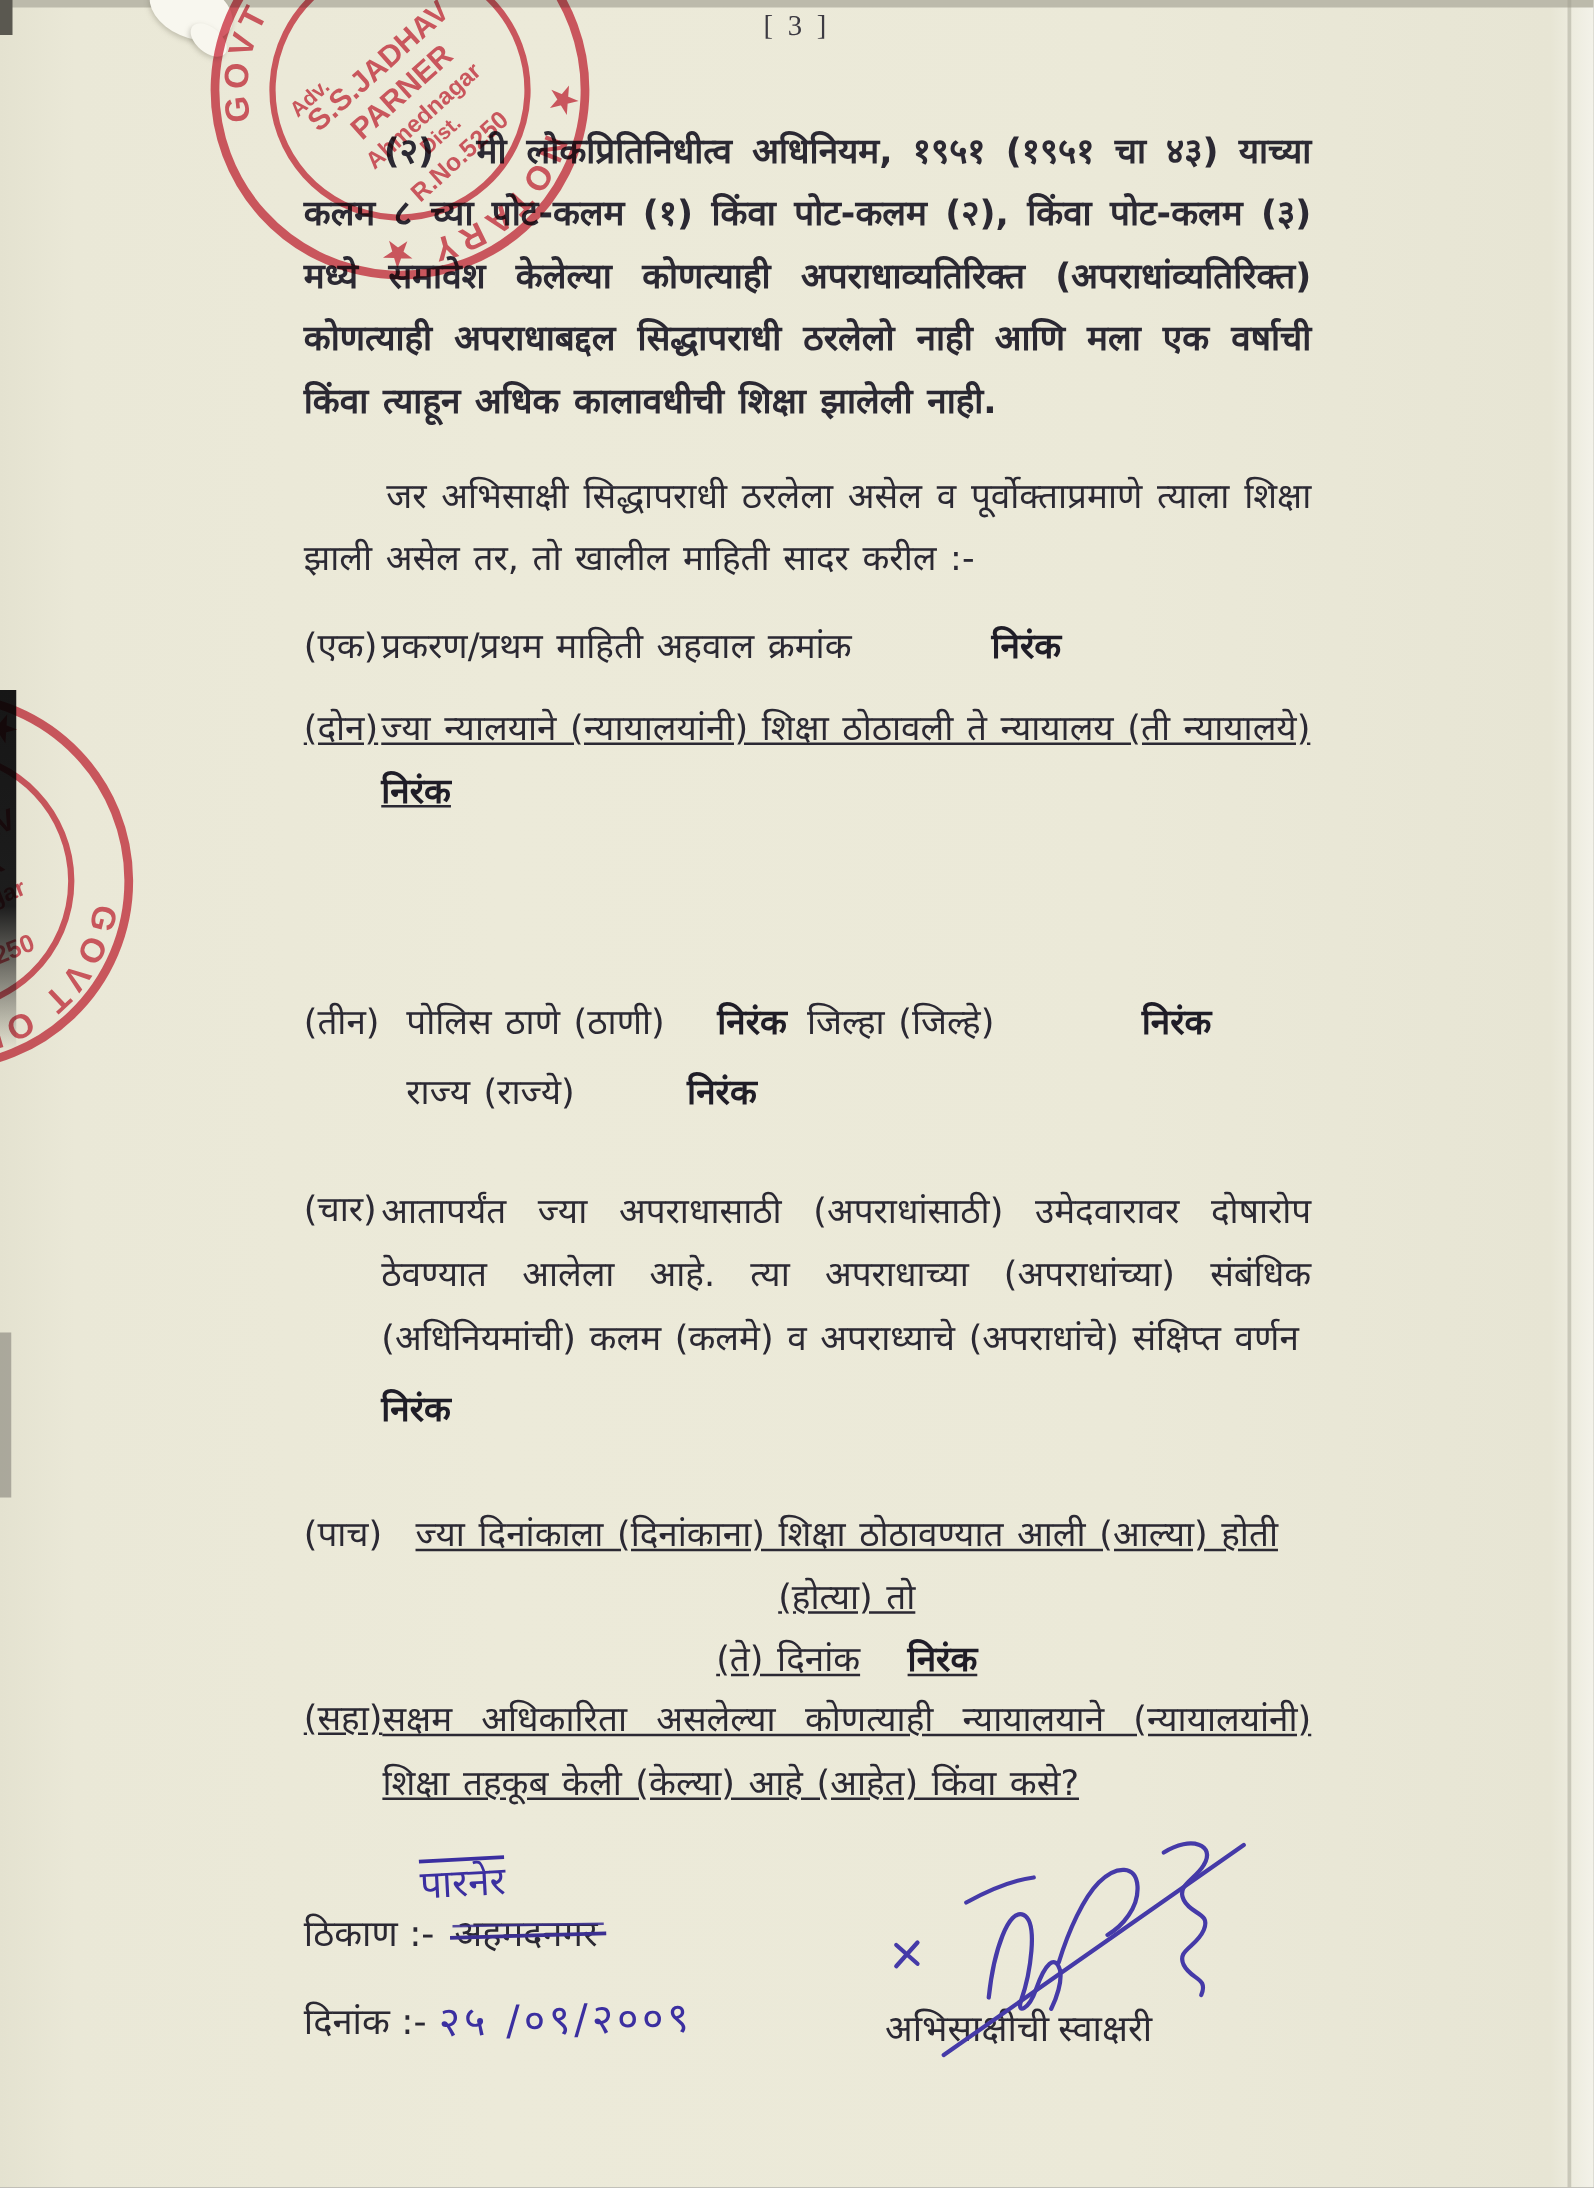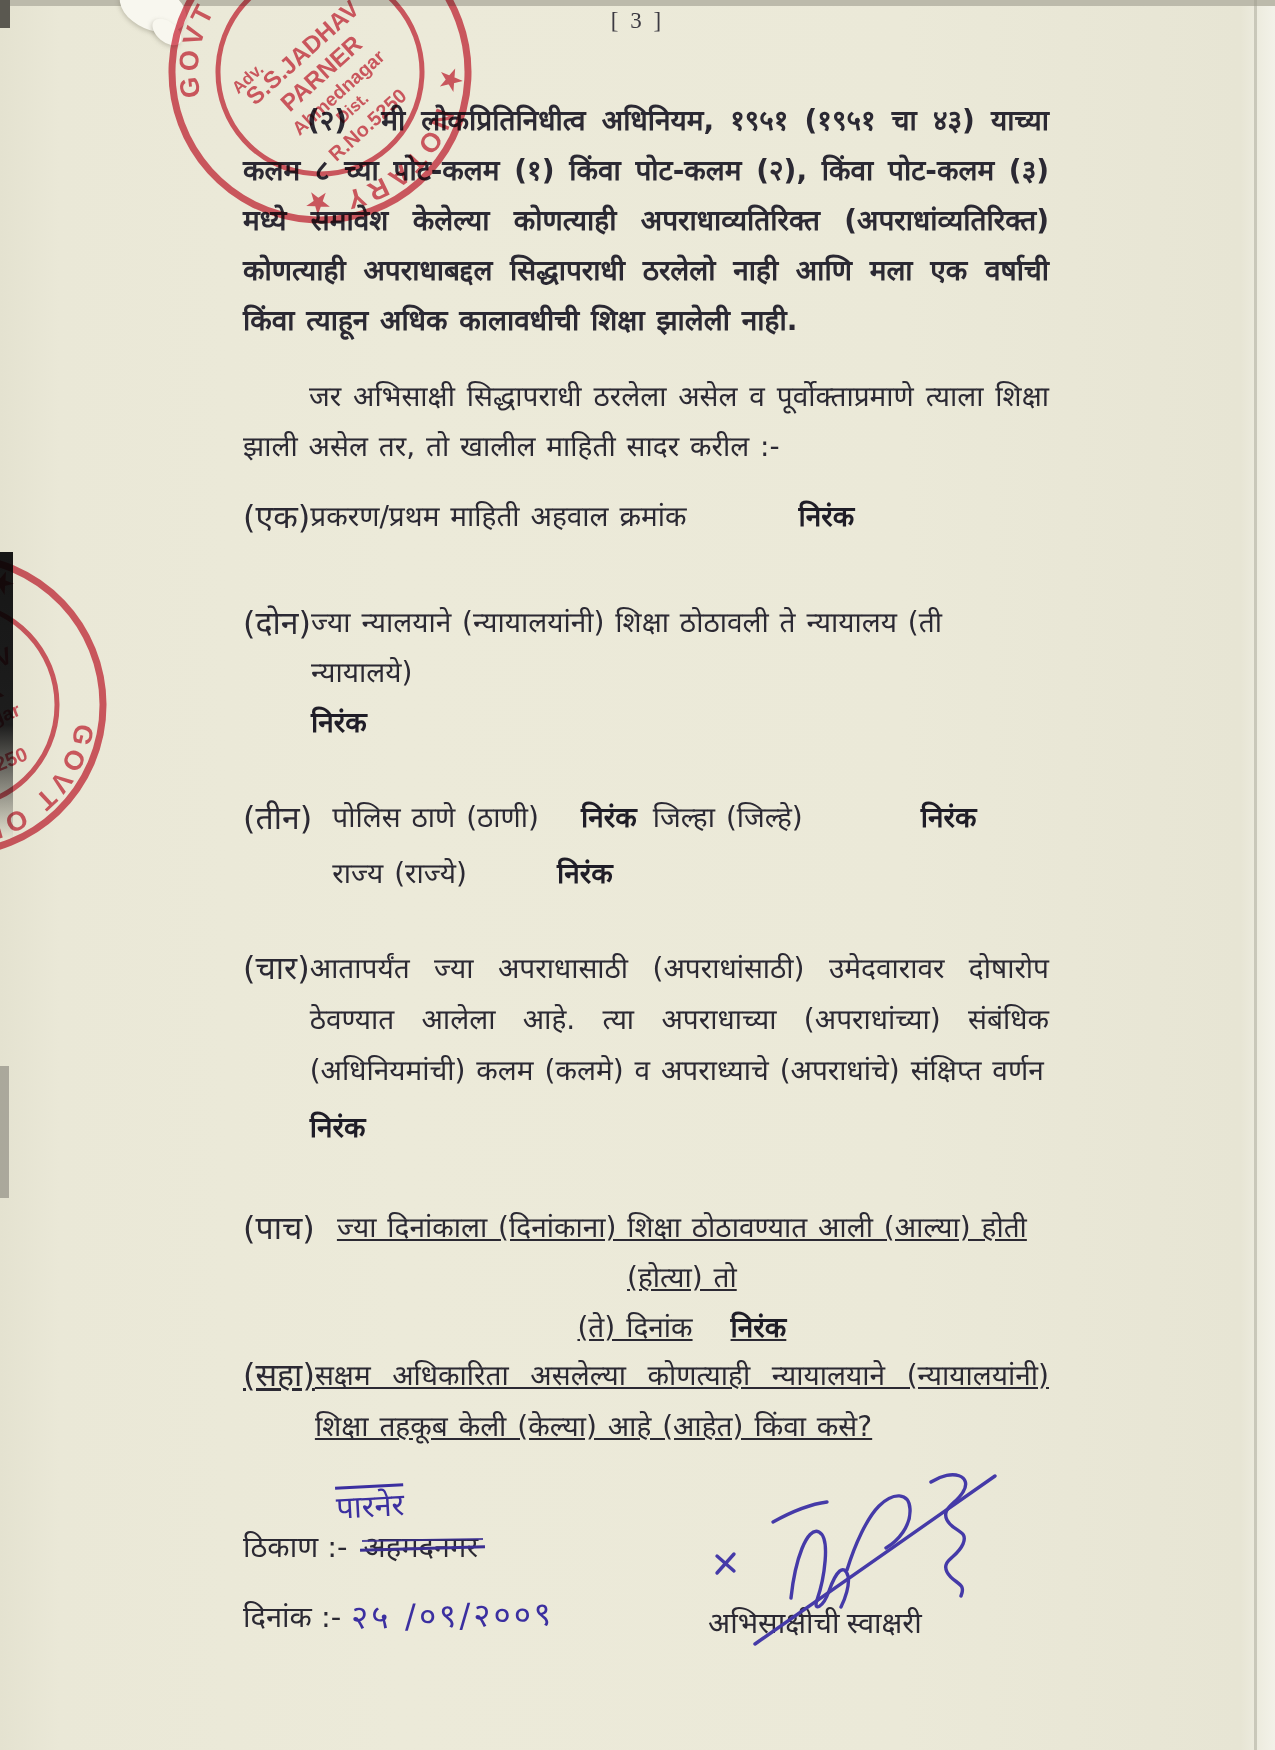--- a/index.html
+++ b/index.html
@@ -25,21 +25,21 @@
   .edge.e3{top:1066px;width:9px;height:132px;background:#97948a;opacity:.75;}
 
   .pageno{position:absolute;left:0;top:8px;width:100%;text-align:center;
     font-size:23px;letter-spacing:3px;color:#3c3a42;font-family:"Liberation Serif", serif;}
 
   .body-text{font-size:28px;line-height:50px;text-align:justify;word-spacing:2px;}
   .blk{position:absolute;left:243px;width:806px;}
   .indent{text-indent:64px;}
   .marker-gap{margin-right:34px;}
   .item{display:flex;align-items:flex-start;}
-  .item .mk{flex:0 0 62px;font-size:32px;line-height:50px;}
+  .item .mk{flex:0 0 62px;font-size:28px;line-height:50px;}
   .item .ct{flex:1;}
   .val{font-weight:700;color:#1f1d27;}
   .nowrap{white-space:nowrap;margin-left:20px;}
 
   .foot-label{position:absolute;font-size:29px;color:#2b2933;}
   .struck{position:relative;margin-left:16px;display:inline-block;}
   .struck::after{content:"";position:absolute;left:-4px;right:-6px;top:54%;height:3px;
     background:#3b2f92;transform:rotate(-1.6deg);}
   .struck::before{content:"";position:absolute;left:-2px;right:-4px;top:34%;height:2px;
     background:#3b2f92;transform:rotate(-1deg);opacity:.85;}
@@ -72,21 +72,21 @@
 
   <div class="blk body-text" style="top:372px;text-indent:66px;">जर अभिसाक्षी सिद्धापराधी ठरलेला असेल व पूर्वोक्ताप्रमाणे त्याला शिक्षा झाली असेल तर, तो खालील माहिती सादर करील :-</div>
 
   <div class="blk item" style="top:492px;">
     <div class="mk">(एक)</div>
     <div class="ct body-text" style="text-align:left;">
       <span>प्रकरण/प्रथम माहिती अहवाल क्रमांक</span><span class="val" style="margin-left:112px;">निरंक</span>
     </div>
   </div>
 
-  <div class="blk item" style="top:598px;">
+  <div class="blk item" style="top:558px;text-decoration:underline;">
     <div class="mk">(दोन)</div>
     <div class="ct body-text" style="text-align:left;">
       <div>ज्या न्यालयाने (न्यायालयांनी) शिक्षा ठोठावली ते न्यायालय (ती न्यायालये)</div>
       <div class="val">निरंक</div>
     </div>
   </div>
 
   <div class="blk item" style="top:793px;">
     <div class="mk">(तीन)</div>
     <div class="ct body-text" style="text-align:left;">

